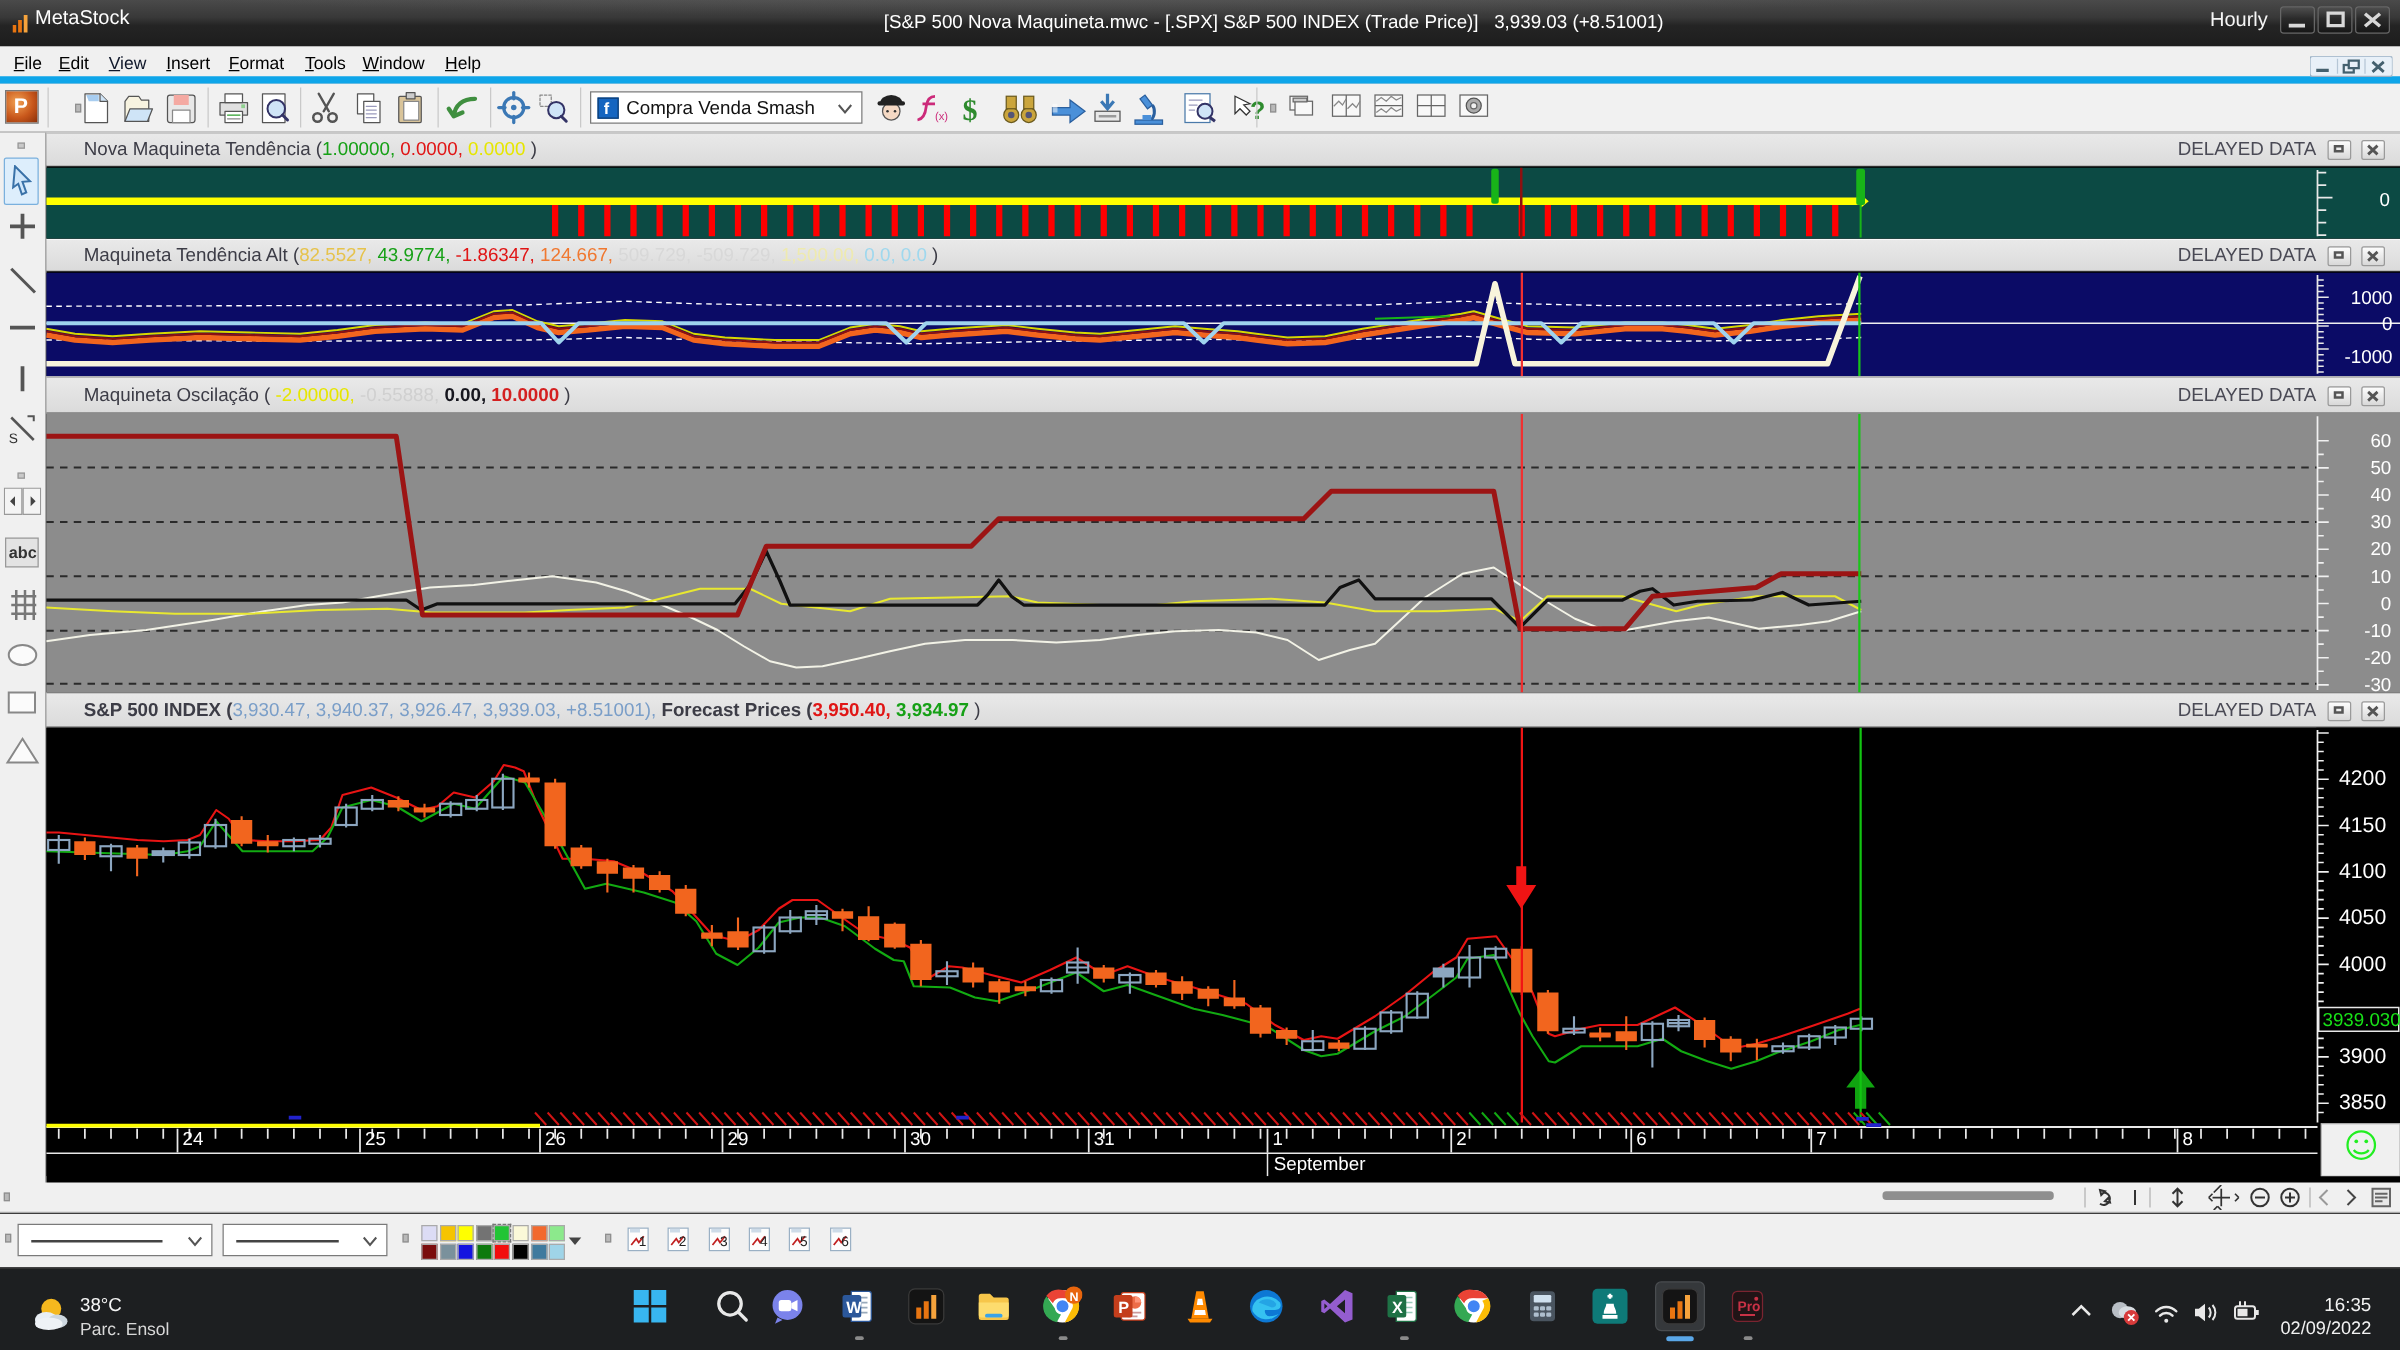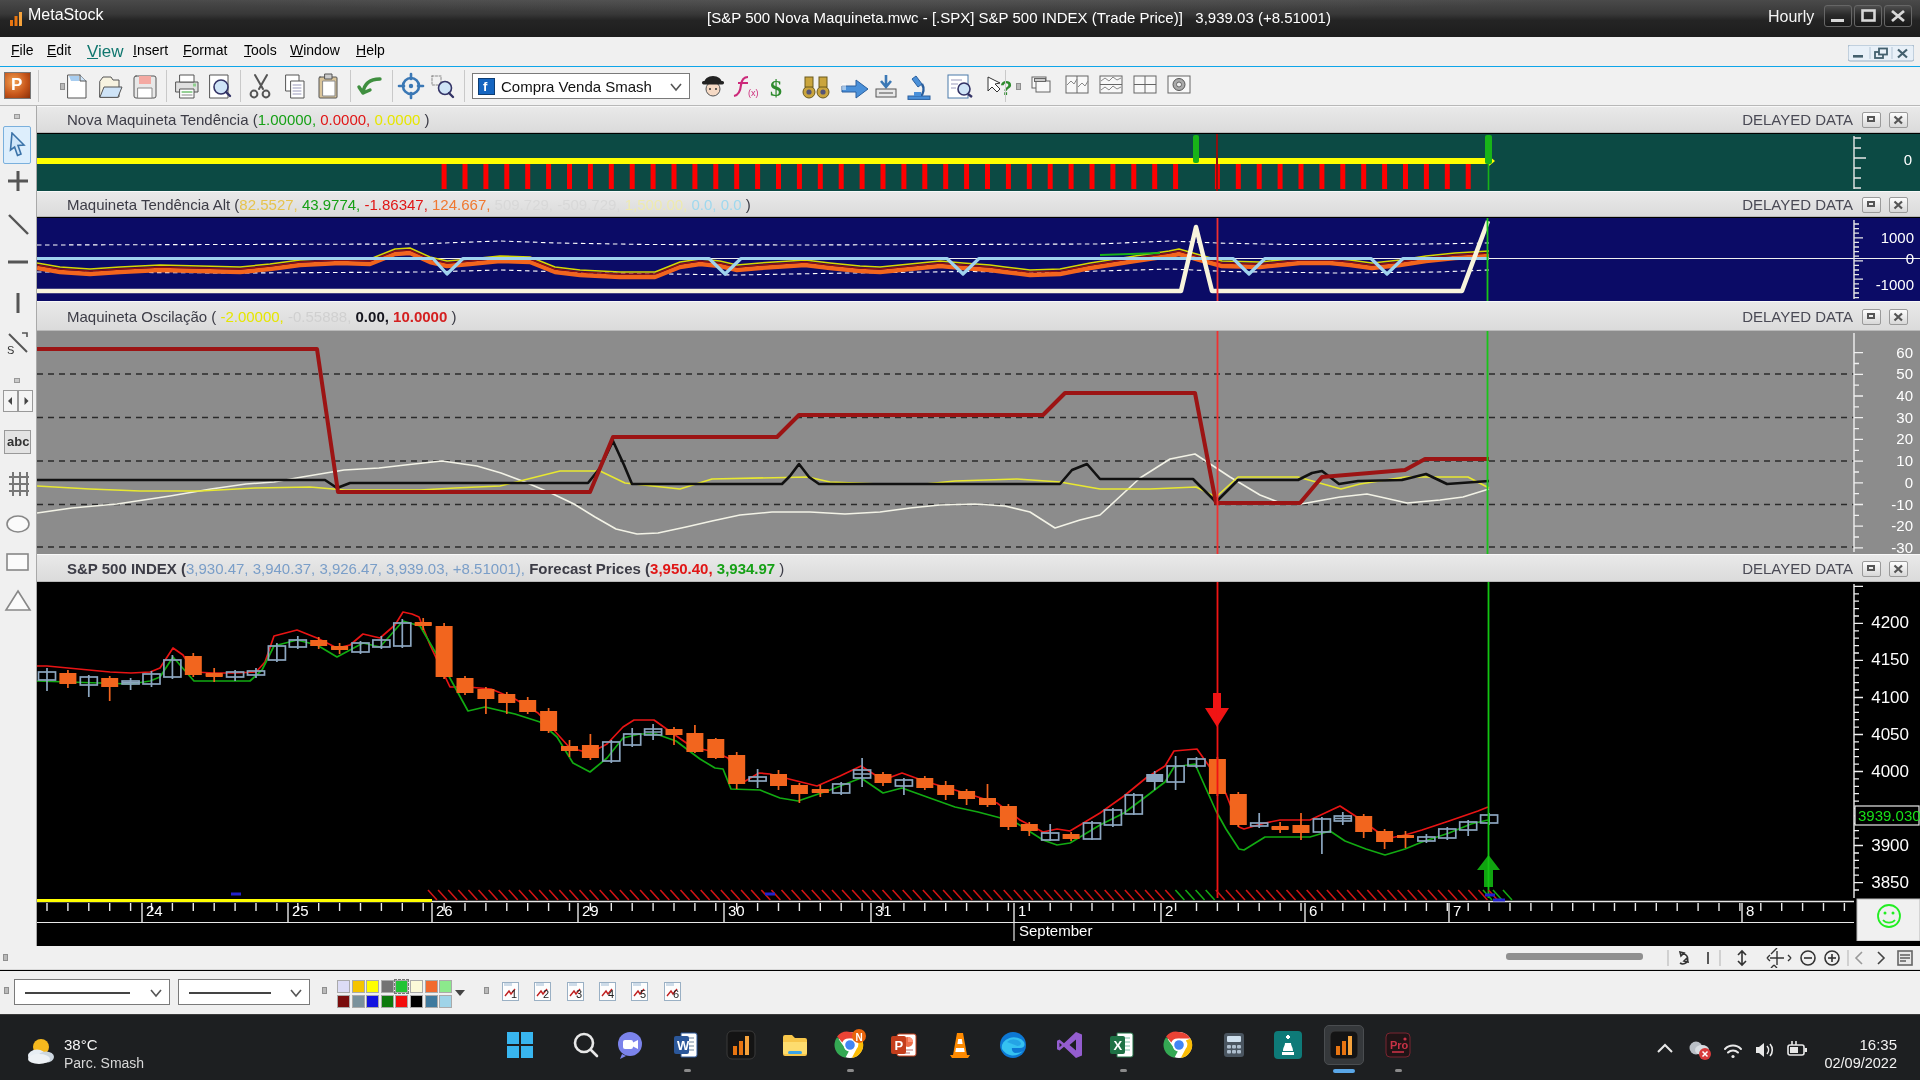--- a/index.html
+++ b/index.html
@@ -19,24 +19,24 @@
 <div class="abs" style="left:1768px;top:8px;font-size:16px;color:#f5f5f5;">Hourly</div>
     <div class="abs" style="left:1824px;top:5px;width:28px;height:22px;background:linear-gradient(180deg,#4e4e4e,#2a2a2a 45%,#171717);border:1px solid #666;border-radius:3px;"></div>
     <div class="abs" style="left:1854px;top:5px;width:28px;height:22px;background:linear-gradient(180deg,#4e4e4e,#2a2a2a 45%,#171717);border:1px solid #666;border-radius:3px;"></div>
     <div class="abs" style="left:1884px;top:5px;width:28px;height:22px;background:linear-gradient(180deg,#4e4e4e,#2a2a2a 45%,#171717);border:1px solid #666;border-radius:3px;"></div>
     <svg class="abs" style="left:1824px;top:5px;" width="90" height="22" viewBox="0 0 90 22">
 <rect x="7" y="14" width="13" height="3" fill="#d8d8d8"></rect>
 <rect x="38.5" y="5.5" width="12" height="10" fill="none" stroke="#d8d8d8" stroke-width="2.6"></rect>
 <path d="M68 6 L80 16 M80 6 L68 16" stroke="#d8d8d8" stroke-width="2.8"></path>
 </svg>
 </div>
-<div class="abs" style="left:0;top:37px;width:1920px;height:30px;background:#f0f0f0;border-bottom:1px solid #0ea5e9;">
+<div class="abs" style="left:0;top:37px;width:1920px;height:30px;background:#f0f0f0;border-bottom:6px solid #0ea5e9;">
     <div class="abs" style="left:11px;top:5px;font-size:14px;color:#000;"><span style="text-decoration:underline">F</span>ile</div>
     <div class="abs" style="left:47px;top:5px;font-size:14px;color:#000;"><span style="text-decoration:underline">E</span>dit</div>
-    <div class="abs" style="left:87px;top:5px;font-size:17px;color:#0f766e;"><span style="text-decoration:underline">V</span>iew</div>
+    <div class="abs" style="left:87px;top:5px;font-size:14px;color:#0f172a;"><span style="text-decoration:underline">V</span>iew</div>
     <div class="abs" style="left:133px;top:5px;font-size:14px;color:#000;"><span style="text-decoration:underline">I</span>nsert</div>
     <div class="abs" style="left:183px;top:5px;font-size:14px;color:#000;"><span style="text-decoration:underline">F</span>ormat</div>
     <div class="abs" style="left:244px;top:5px;font-size:14px;color:#000;"><span style="text-decoration:underline">T</span>ools</div>
     <div class="abs" style="left:290px;top:5px;font-size:14px;color:#000;"><span style="text-decoration:underline">W</span>indow</div>
     <div class="abs" style="left:356px;top:5px;font-size:14px;color:#000;"><span style="text-decoration:underline">H</span>elp</div>
     <svg class="abs" style="left:1848px;top:8px;" width="66" height="17" viewBox="0 0 66 17">
 <rect x="0" y="0" width="66" height="16" rx="2" fill="#e8f0f8" stroke="#9ab0c4" stroke-width="1"></rect>
 <line x1="22" y1="2" x2="22" y2="14" stroke="#b5c6d6"></line>
       <line x1="44" y1="2" x2="44" y2="14" stroke="#b5c6d6"></line>
 <rect x="5" y="10" width="10" height="2.6" fill="#44606e"></rect>
@@ -577,21 +577,21 @@
   </div>
 <div class="abs" style="left:0;top:1014px;width:1920px;height:66px;background:#1d1f21;border-top:1px solid #3a3a3a;">
     <svg class="abs" style="left:24px;top:21px;" width="34" height="30" viewBox="0 0 34 30">
 <circle cx="17" cy="11" r="8" fill="#f5b81e"></circle>
 <ellipse cx="13" cy="20" rx="9" ry="6.5" fill="#e8eef4"></ellipse>
 <ellipse cx="22" cy="21" rx="8" ry="5.5" fill="#cdd7e0"></ellipse>
 <ellipse cx="15" cy="23" rx="11" ry="5" fill="#eef2f6"></ellipse>
 </svg>
 <div class="abs" style="left:64px;top:1035px;font-size:15px;color:#f2f2f2;"></div>
     <div class="abs" style="left:64px;top:21px;font-size:15px;color:#f5f5f5;">38°C</div>
-    <div class="abs" style="left:64px;top:40px;font-size:14px;color:#d8d8d8;">Parc. Smash</div>
+    <div class="abs" style="left:64px;top:40px;font-size:14px;color:#d8d8d8;">Parc. Ensol</div>
     <div class="abs" style="left:504px;top:14px;width:32px;height:32px;">
       <svg width="32" height="32" viewBox="0 0 32 32">
         <g fill="#38b6f0">
           <rect x="3" y="3" width="12" height="12"></rect>
           <rect x="17" y="3" width="12" height="12"></rect>
           <rect x="3" y="17" width="12" height="12"></rect>
           <rect x="17" y="17" width="12" height="12"></rect>
         </g>
       </svg>
     </div>

